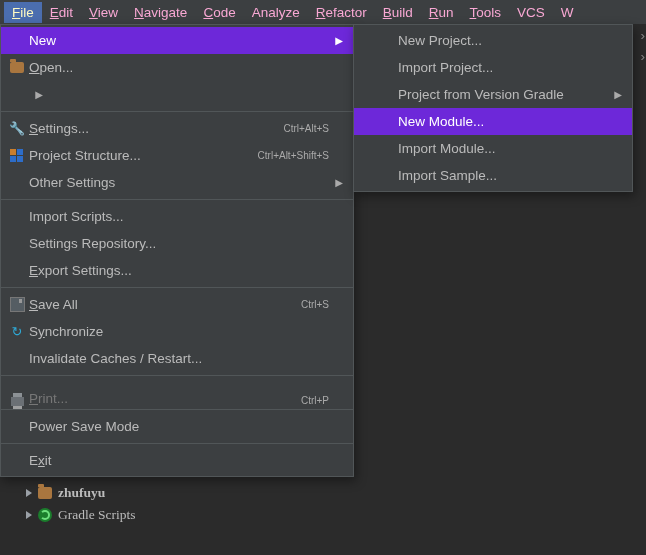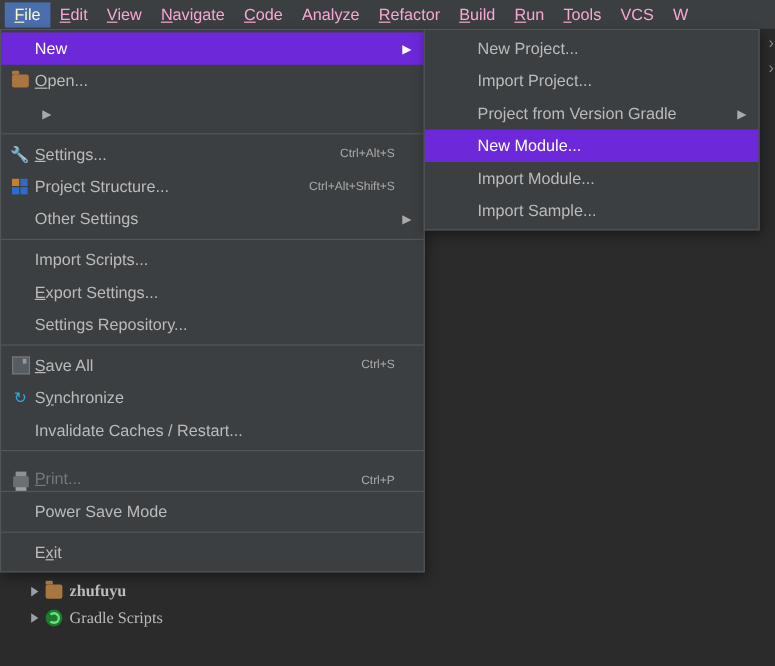--- a/index.html
+++ b/index.html
@@ -113,26 +113,26 @@
         <span class="arrow">▶</span>
       </div>
       <div class="sep"></div>
       <div class="row">
         <span class="iconcell"></span>
         <span class="label">Import Scripts...</span>
         <span class="arrow"></span>
       </div>
       <div class="row">
         <span class="iconcell"></span>
+        <span class="label">Settings Repository...</span>
+        <span class="arrow"></span>
+      </div>
+      <div class="row">
+        <span class="iconcell"></span>
         <span class="label"><span class="mn">E</span>xport Settings...</span>
-        <span class="arrow"></span>
-      </div>
-      <div class="row">
-        <span class="iconcell"></span>
-        <span class="label">Settings Repository...</span>
         <span class="arrow"></span>
       </div>
       <div class="sep"></div>
       <div class="row">
         <span class="iconcell">
           <span class="ic-disk"></span>
         </span>
         <span class="label"><span class="mn">S</span>ave All</span>
         <span class="shortcut">Ctrl+S</span>
         <span class="arrow"></span>

